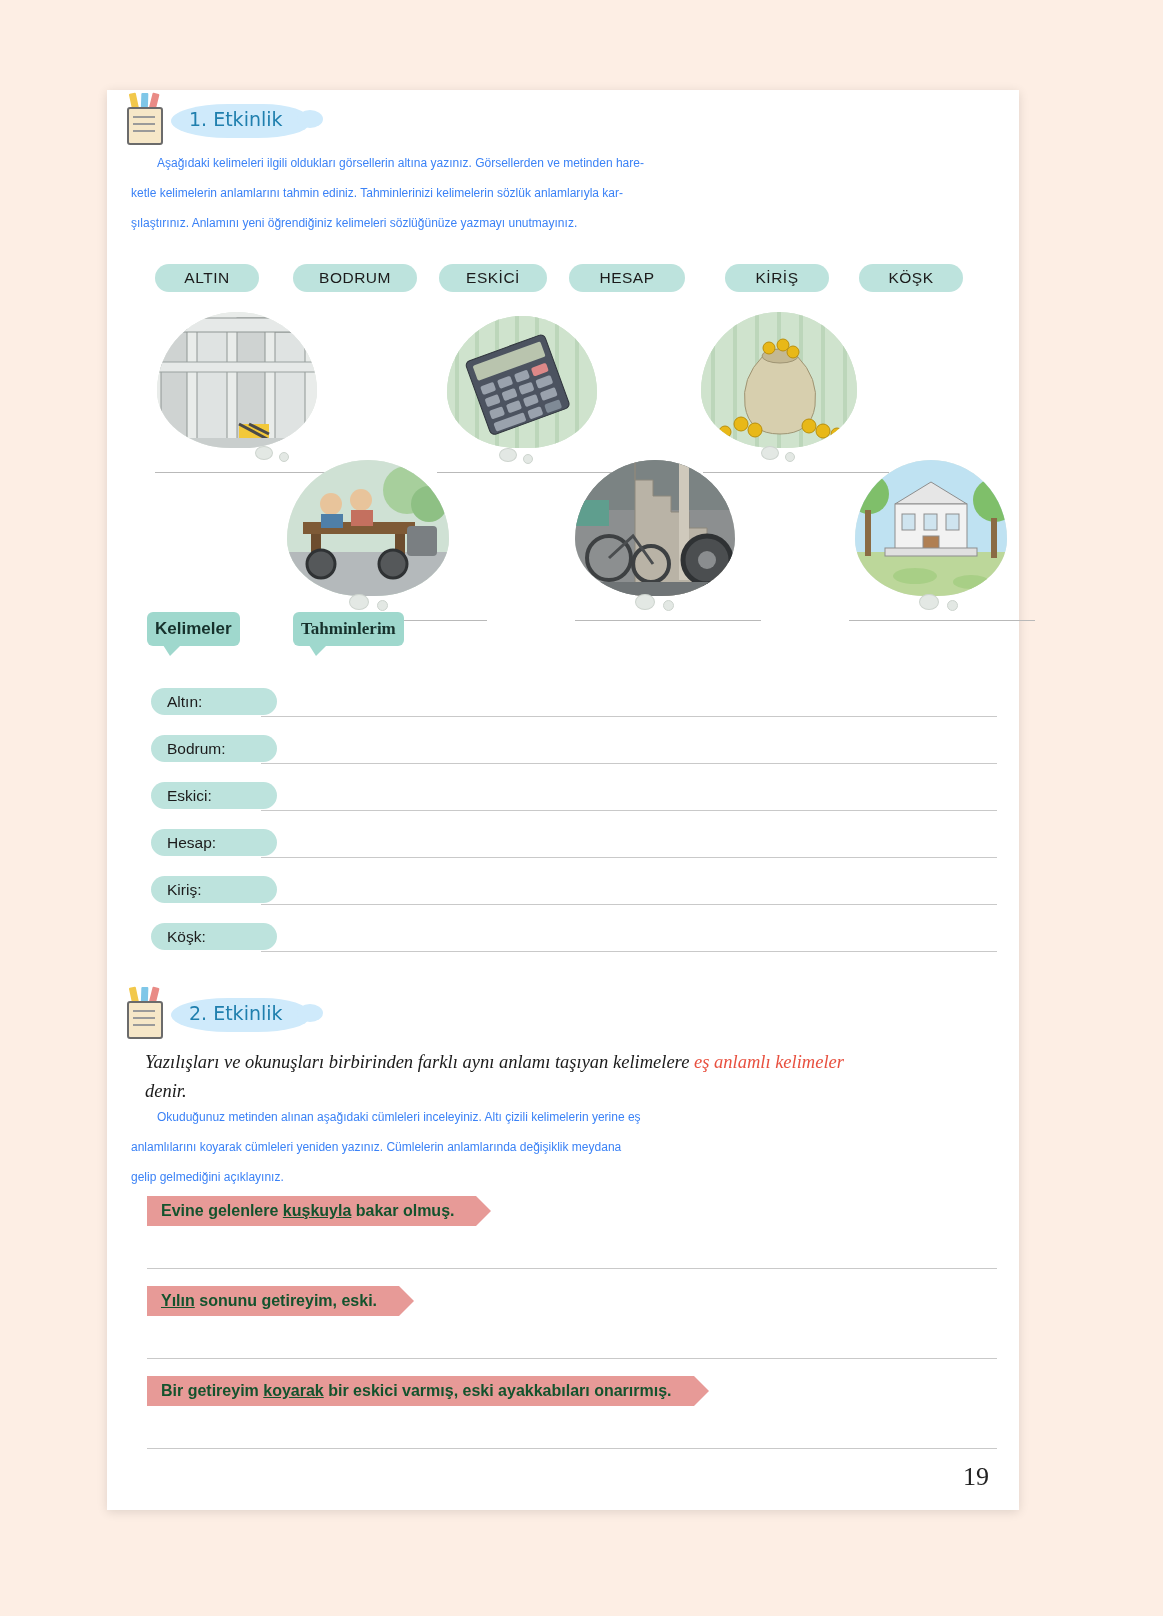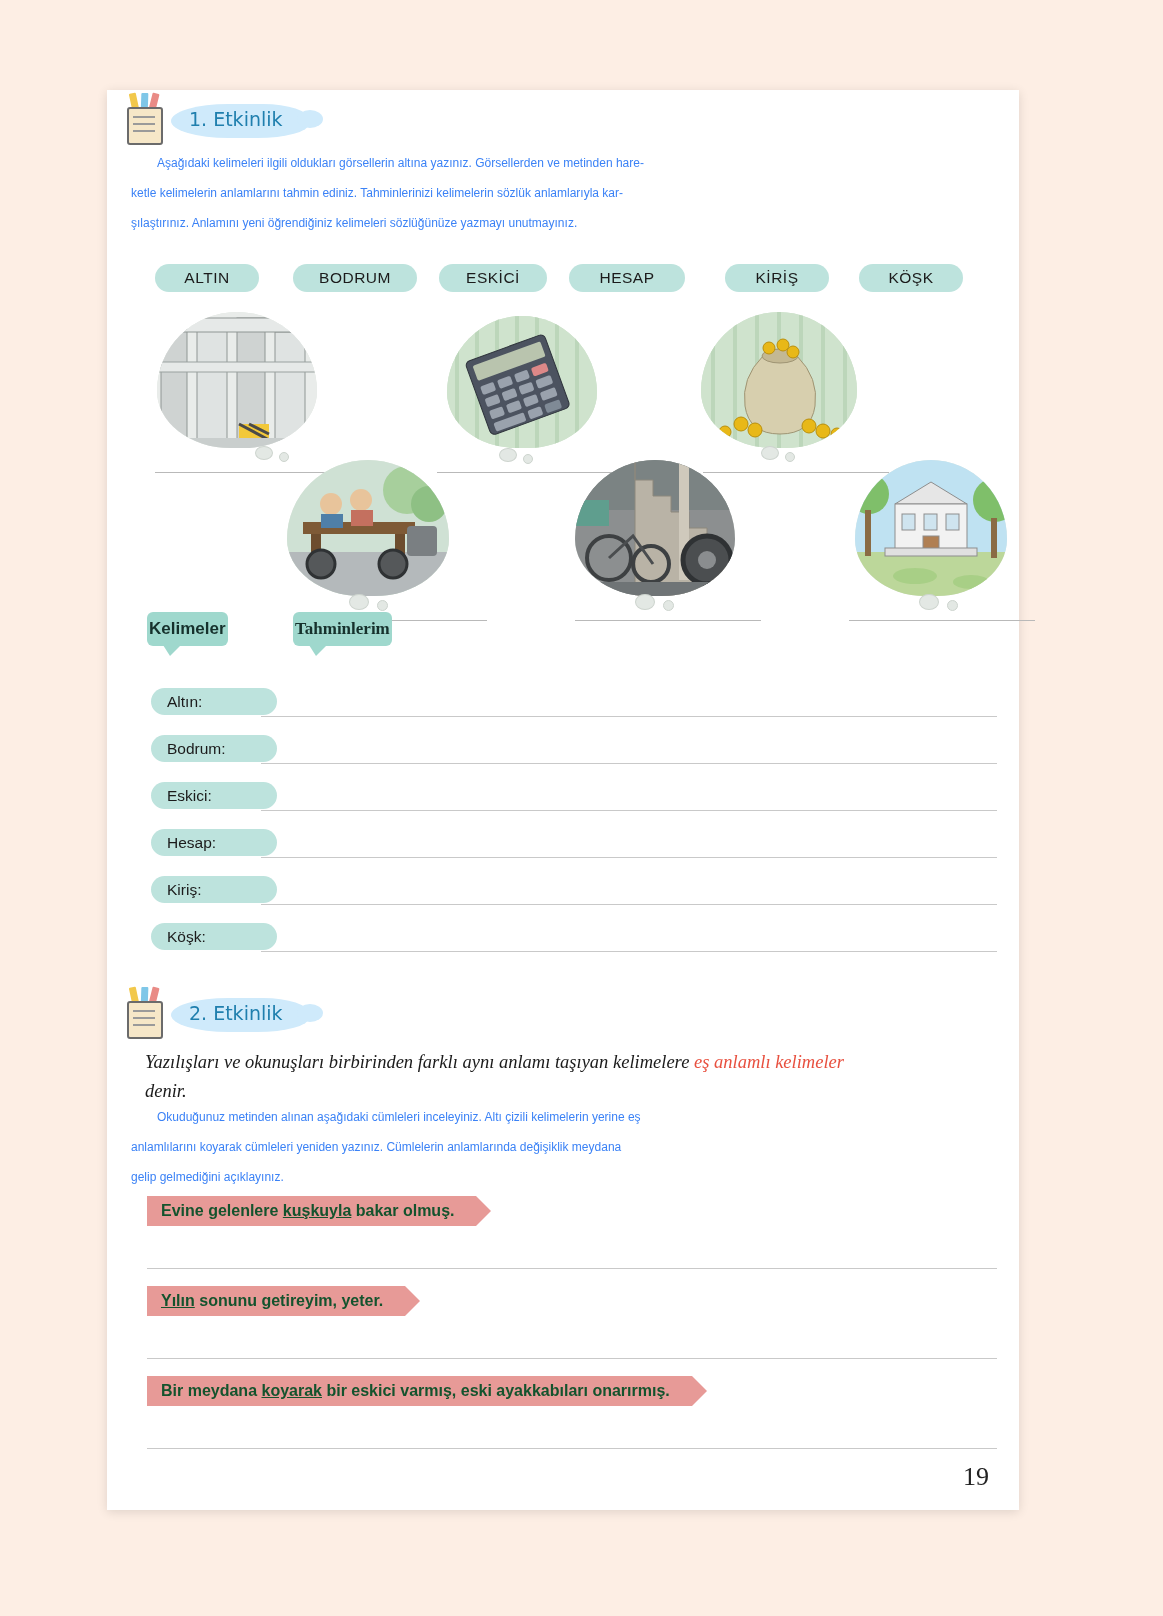--- a/index.html
+++ b/index.html
@@ -142,21 +142,21 @@
   }
 
   
   .tab {
     position: absolute;
     background: #9fd8cd;
     border-radius: 6px;
     font-weight: bold;
     font-size: 17px;
     color: #16312c;
-    padding: 7px 2px;
+    padding: 7px 8px;
   }
   .tab:after {
     content: "";
     position: absolute;
     left: 16px;
     bottom: -10px;
     width: 0; height: 0;
     border-left: 7px solid transparent;
     border-right: 11px solid transparent;
     border-top: 11px solid #9fd8cd;
@@ -454,25 +454,25 @@
     <br><span>anlamlılarını koyarak cümleleri yeniden yazınız. Cümlelerin anlamlarında değişiklik meydana</span>
     <br><span>gelip gelmediğini açıklayınız.</span>
   </div>
 
   <div class="sentence" style="left:40px; top:1106px;">
     <span>Evine gelenlere </span><u>kuşkuyla</u><span> bakar olmuş.</span>
   </div>
   <div class="answer-line" style="left:40px; top:1178px; width:850px;"></div>
 
   <div class="sentence" style="left:40px; top:1196px;">
-    <span></span><u>Yılın</u><span> sonunu getireyim, yeter.</span>
+    <span></span><u>Yılın</u><span> sonunu getireyim, eski.</span>
   </div>
   <div class="answer-line" style="left:40px; top:1268px; width:850px;"></div>
 
   <div class="sentence" style="left:40px; top:1286px;">
-    <span>Bir meydana </span><u>koyarak</u><span> bir eskici varmış, eski ayakkabıları onarırmış.</span>
+    <span>Bir getireyim </span><u>koyarak</u><span> bir eskici varmış, eski ayakkabıları onarırmış.</span>
   </div>
   <div class="answer-line" style="left:40px; top:1358px; width:850px;"></div>
 
   <div class="page-num">19</div>
 
  </div>
 </div>
 
 </body></html>

